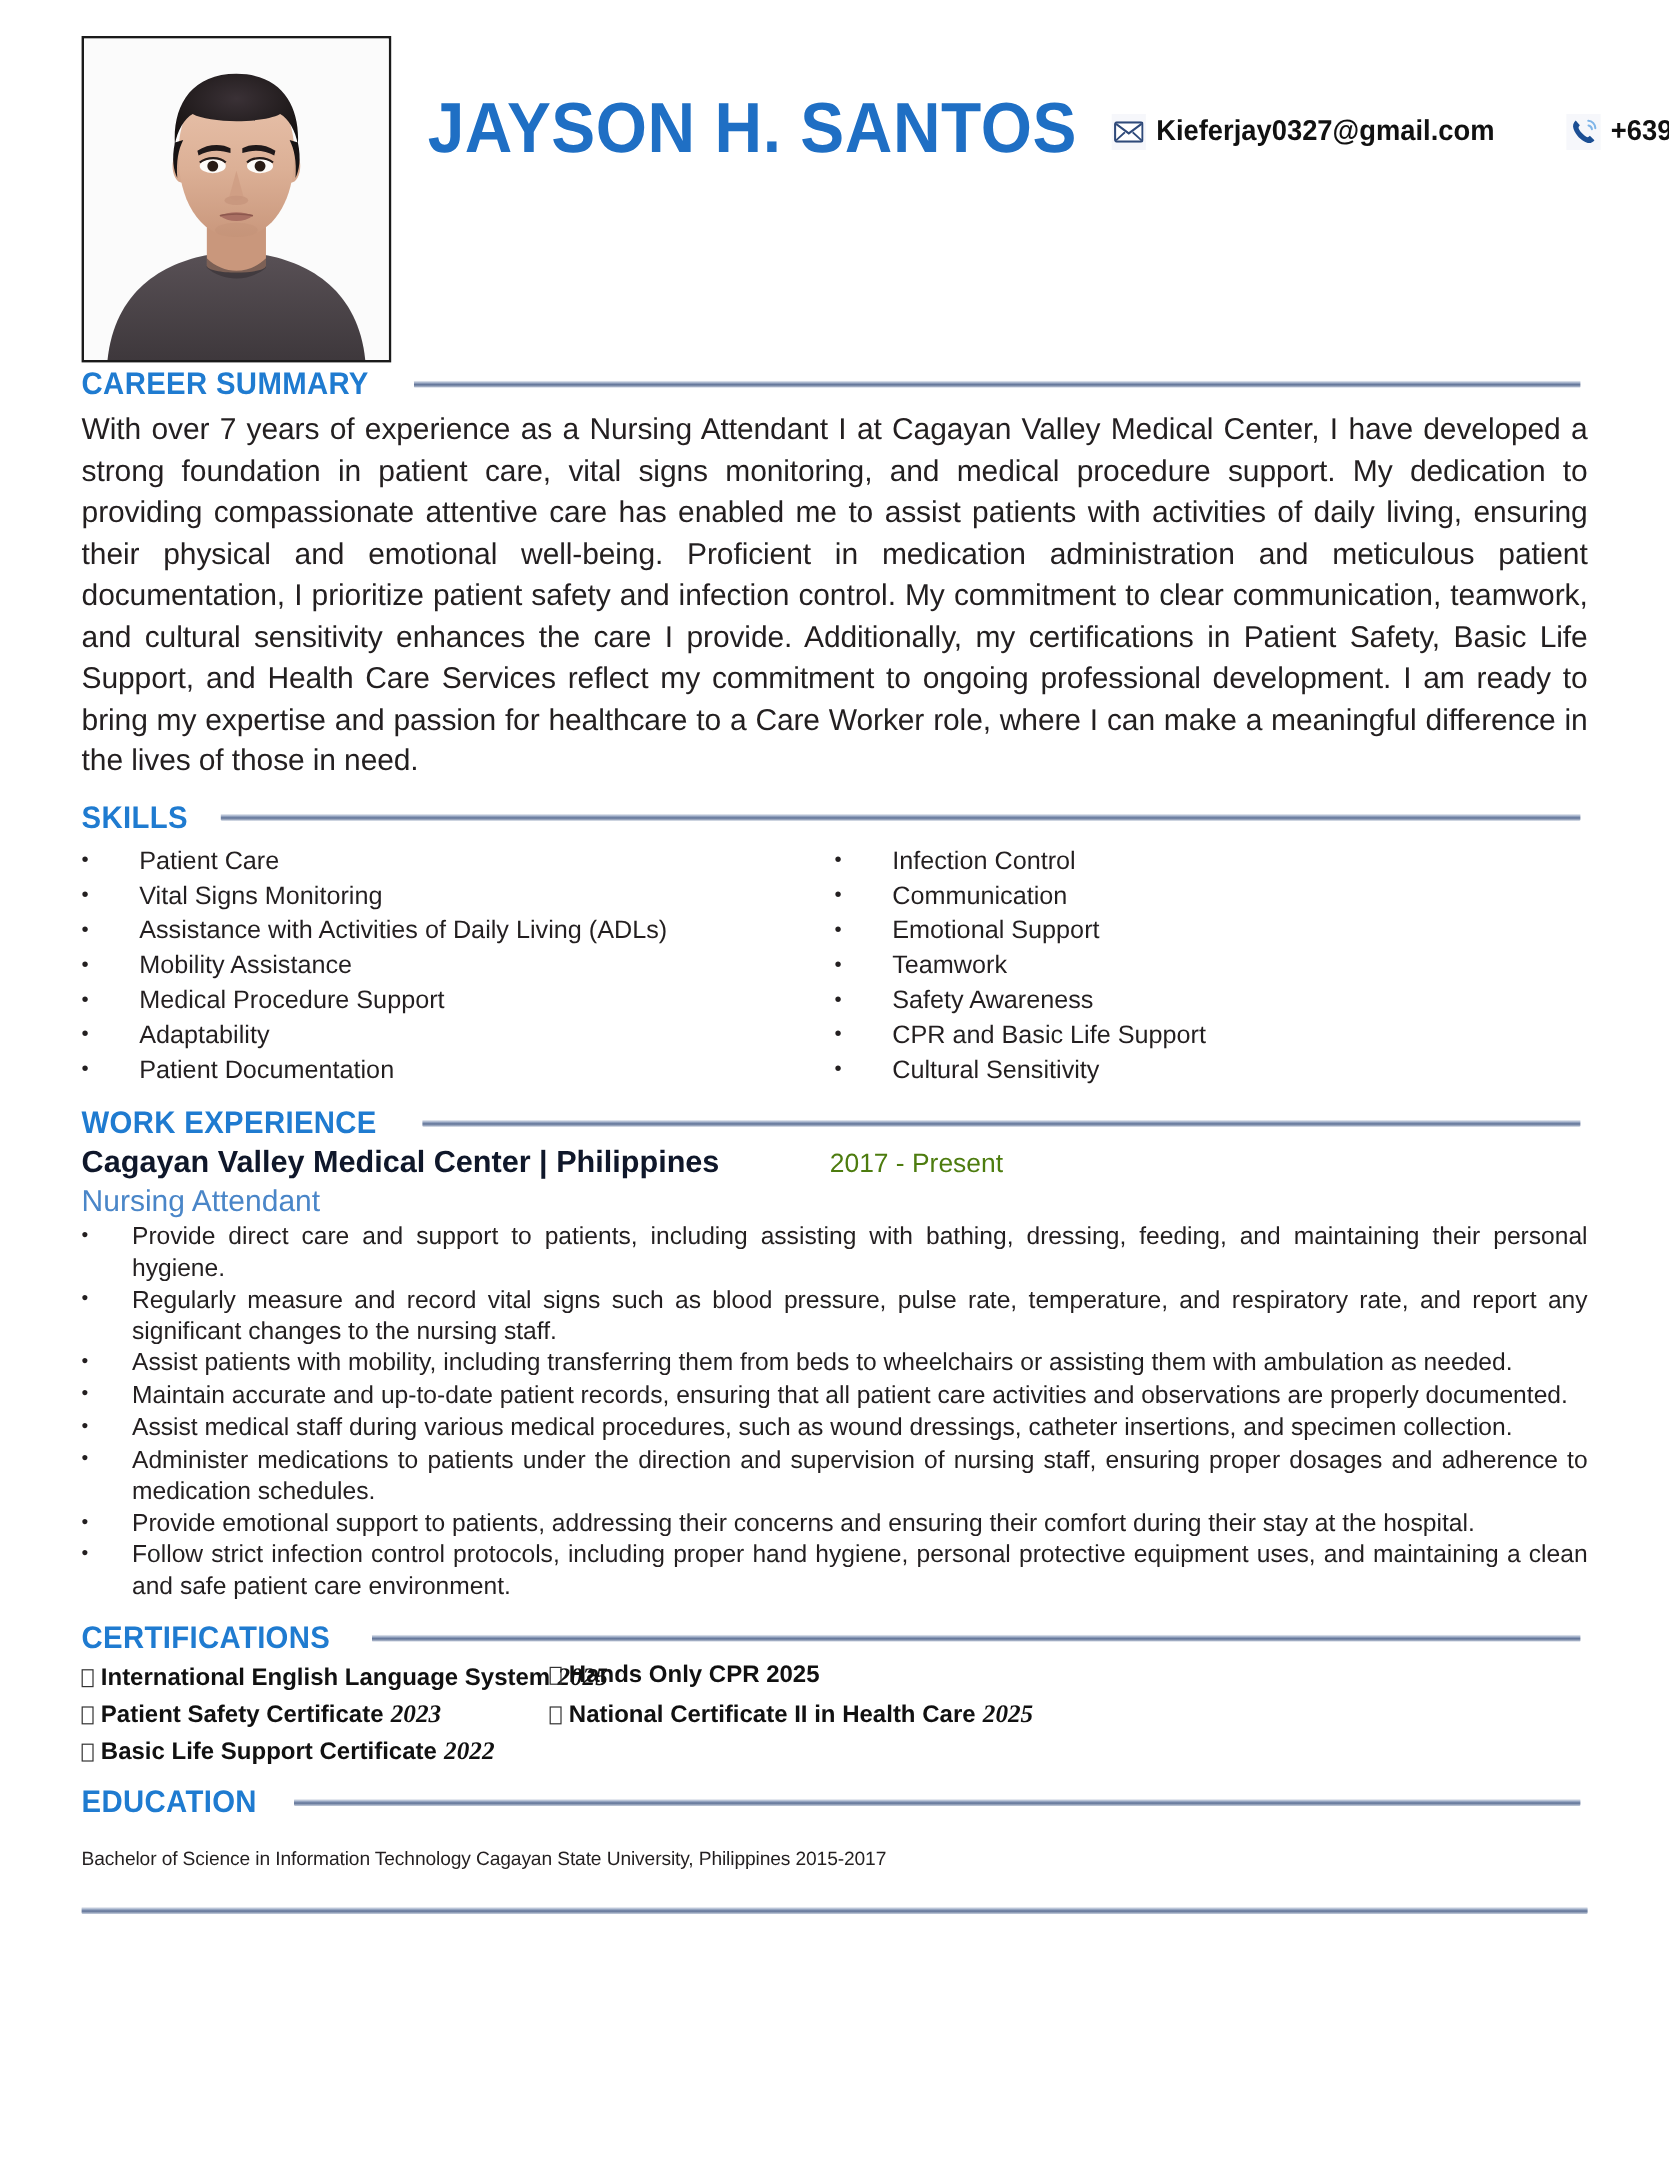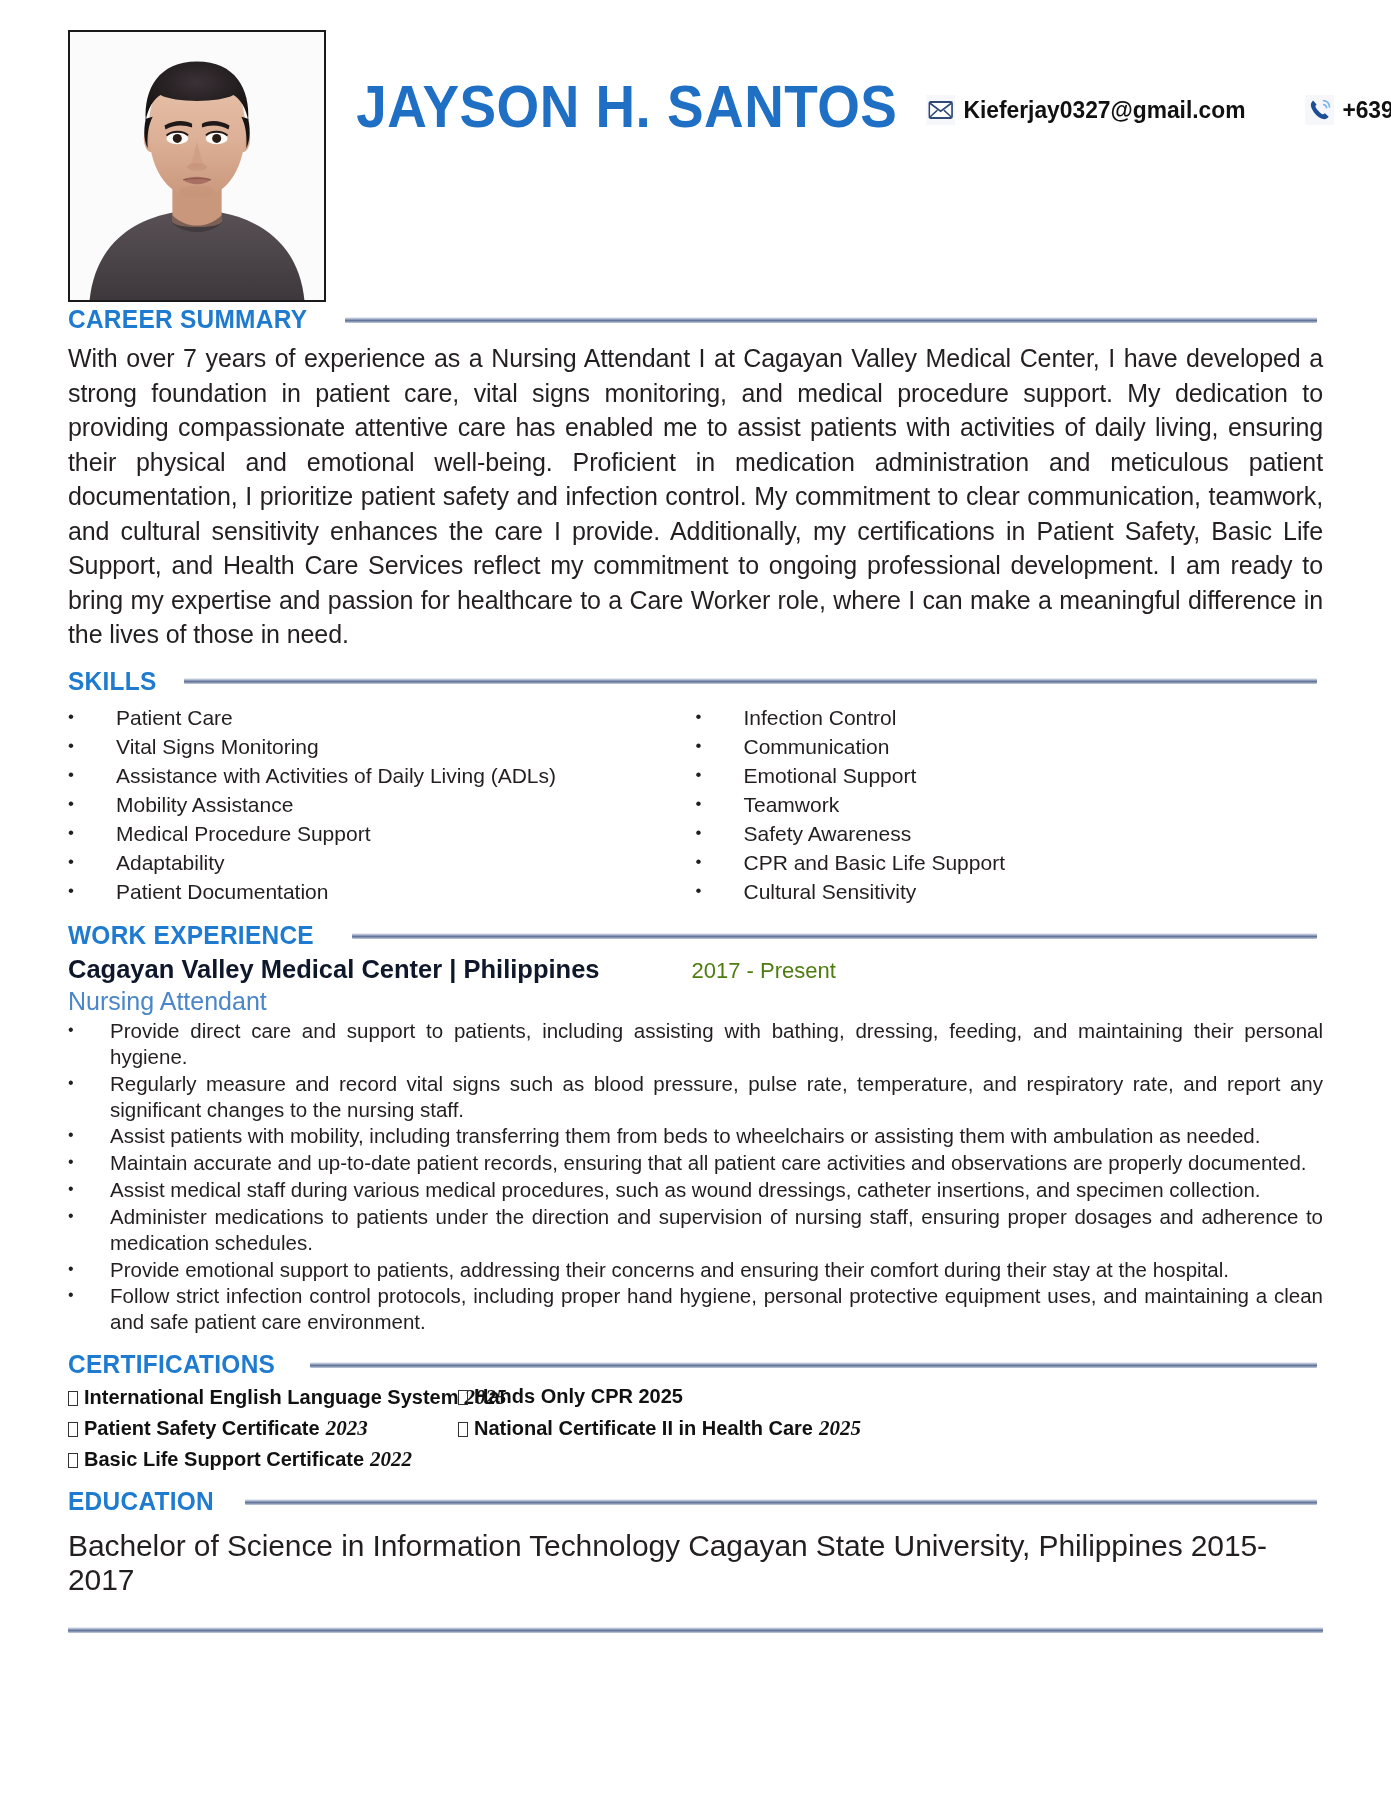--- a/index.html
+++ b/index.html
@@ -223,23 +223,23 @@
   }
   .cert-year {
     font-family: "Liberation Serif", serif;
     font-style: italic;
     font-weight: bold;
     font-size: 21px;
   }
 
   
   .edu-line {
-    font-size: 30px;
+    font-size: 16px;
     color: #231f20;
-    margin-top: 12px;
+    margin-top: 24px;
     letter-spacing: -0.1px;
   }
   .bottom-rule {
     height: 6px;
     margin-top: 30px;
     background: linear-gradient(to bottom, #ffffff 0%, #9aa9c4 35%, #5f7296 60%, #c7cfdd 100%);
     border-radius: 1px;
   }
 </style>
 </head>

